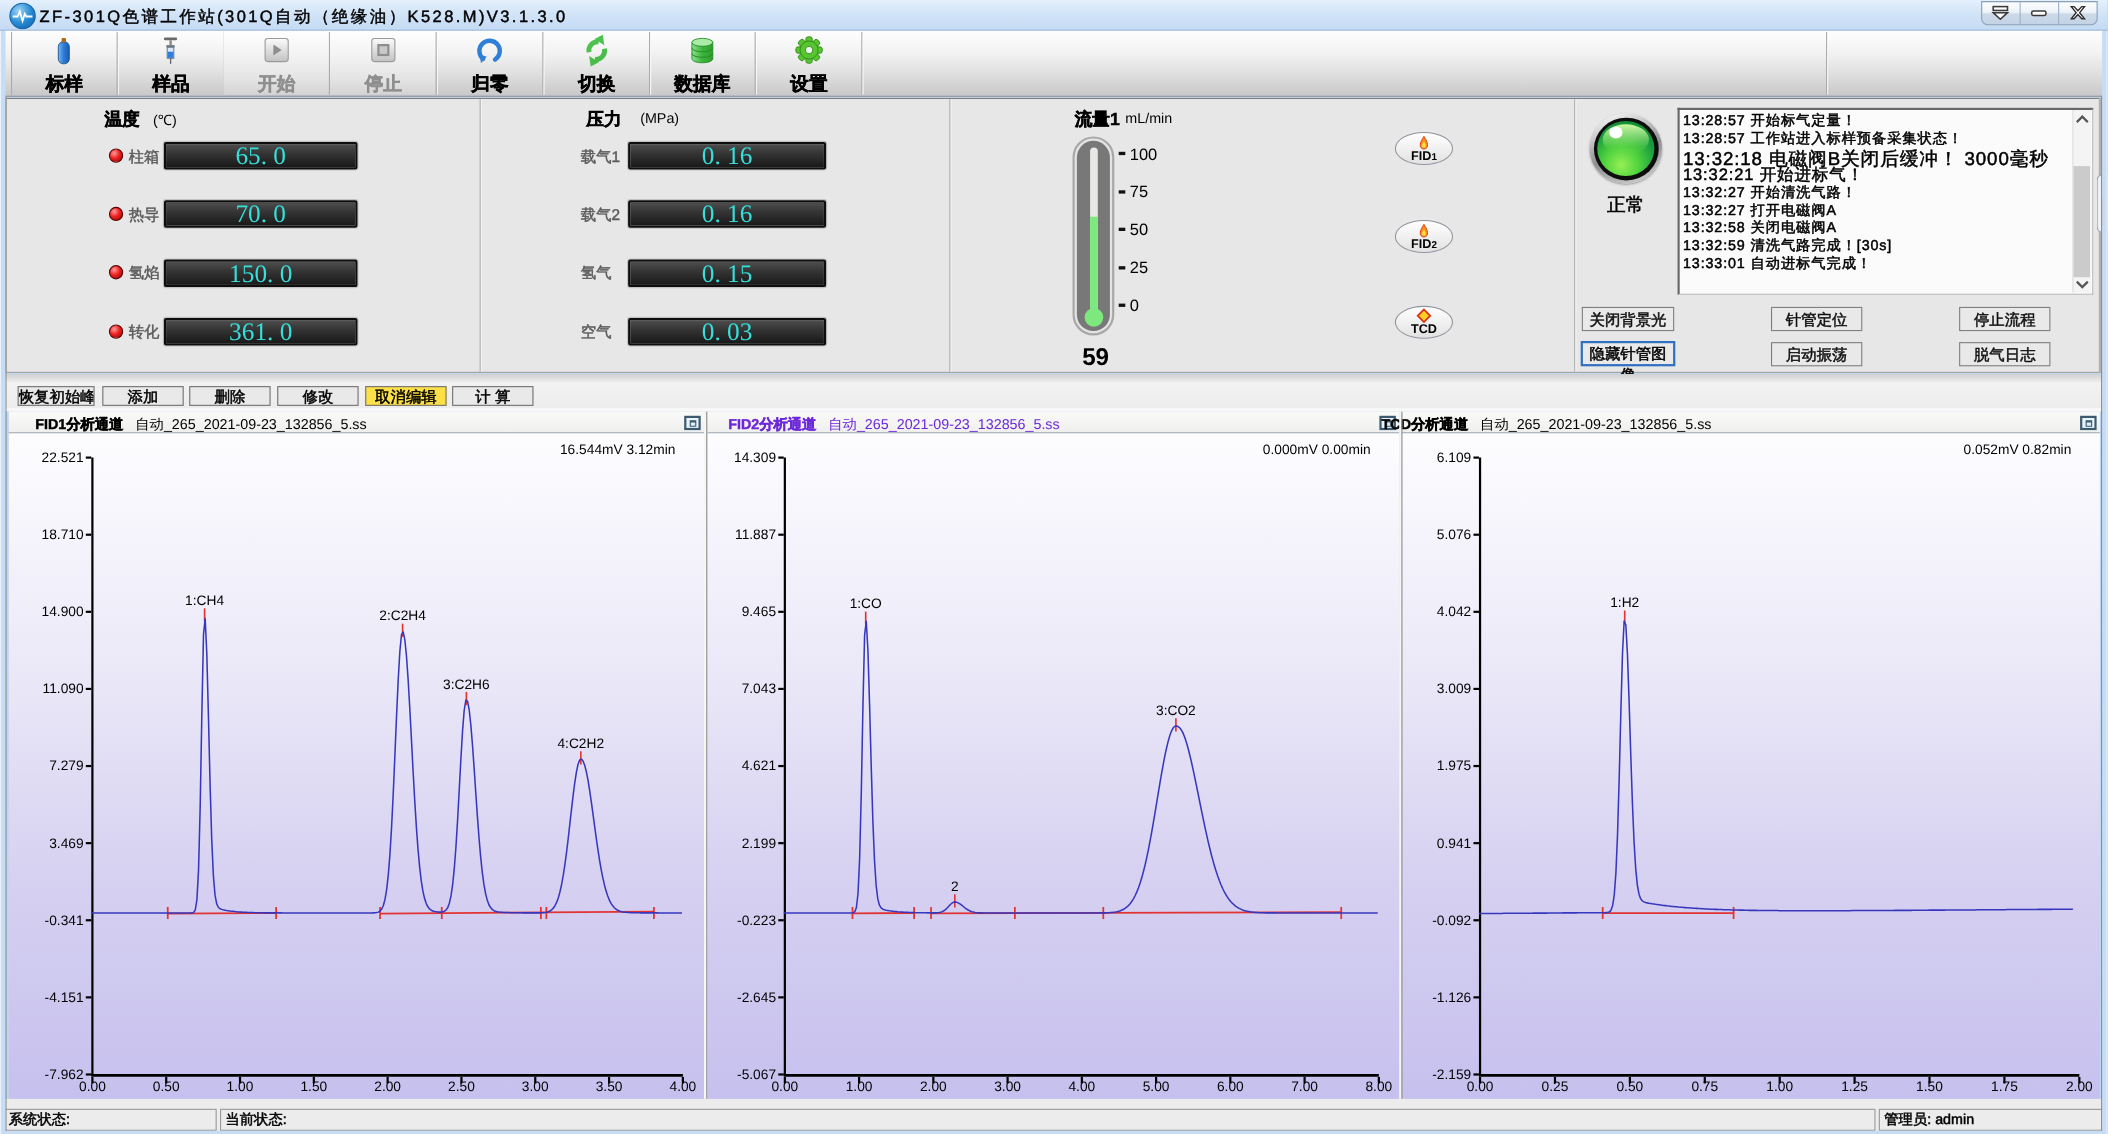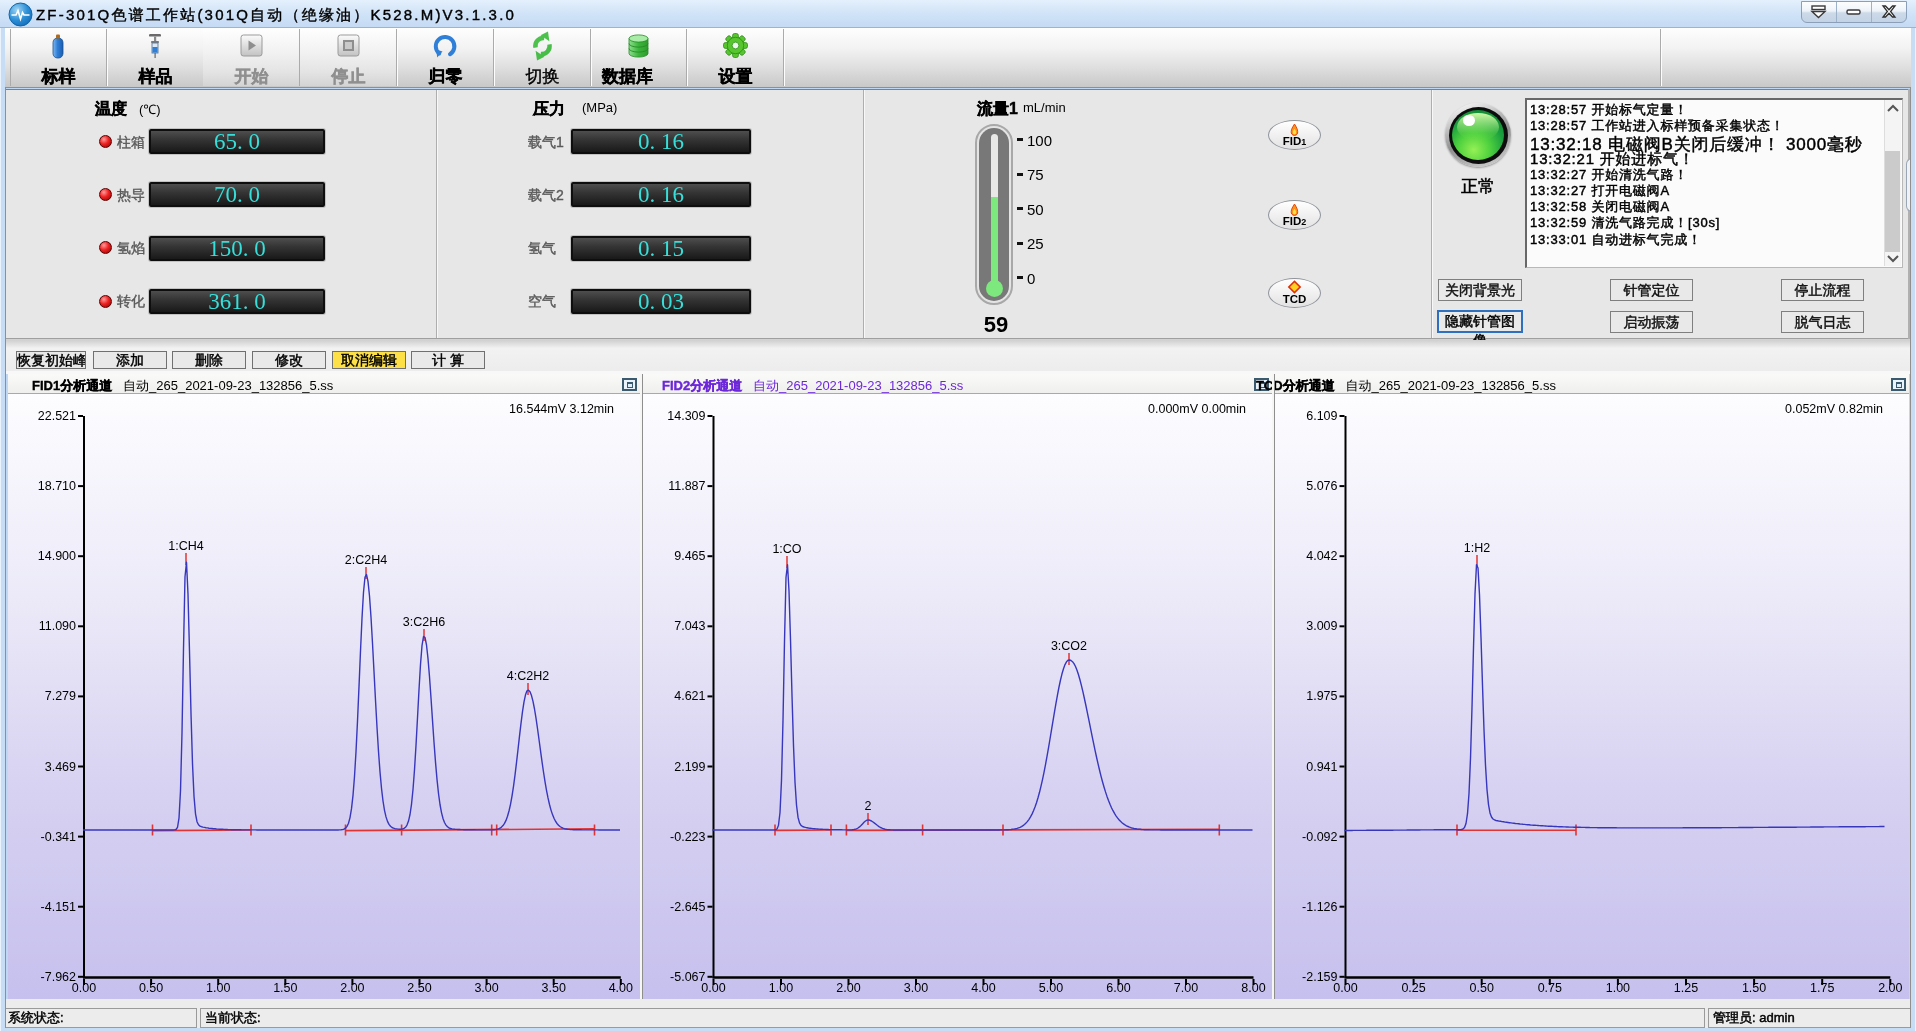--- a/index.html
+++ b/index.html
@@ -49,24 +49,24 @@
 <div class="a" style="left:203px;top:29px;width:97px;height:57px;border-right:1px solid #ababab;box-shadow:1px 0 0 #fdfdfd;background:linear-gradient(180deg,#fefefe,#f2f2f2 40%,#e4e4e4 75%,#d4d4d4);">
 <div style="position:absolute;left:0;top:36px;width:97px;text-align:center;font-size:17px;font-weight:bold;color:#8f8f8f;-webkit-text-stroke:0.4px">开始</div>
 </div>
 <div class="a" style="left:300px;top:29px;width:97px;height:57px;border-right:1px solid #ababab;box-shadow:1px 0 0 #fdfdfd;background:linear-gradient(180deg,#fefefe,#f2f2f2 40%,#e4e4e4 75%,#d4d4d4);">
 <div style="position:absolute;left:0;top:36px;width:97px;text-align:center;font-size:17px;font-weight:bold;color:#8f8f8f;-webkit-text-stroke:0.4px">停止</div>
 </div>
 <div class="a" style="left:397px;top:29px;width:97px;height:57px;border-right:1px solid #ababab;box-shadow:1px 0 0 #fdfdfd;">
 <div style="position:absolute;left:0;top:36px;width:97px;text-align:center;font-size:17px;font-weight:bold;color:#000;-webkit-text-stroke:0.4px">归零</div>
 </div>
 <div class="a" style="left:494px;top:29px;width:97px;height:57px;border-right:1px solid #ababab;box-shadow:1px 0 0 #fdfdfd;">
-<div style="position:absolute;left:0;top:36px;width:97px;text-align:center;font-size:17px;font-weight:normal;color:#000;-webkit-text-stroke:0.4px">切换</div>
+<div style="position:absolute;left:0;top:36px;width:97px;text-align:center;font-size:17px;font-weight:bold;color:#000;-webkit-text-stroke:0.4px">切换</div>
 </div>
 <div class="a" style="left:590px;top:29px;width:97px;height:57px;border-right:1px solid #ababab;box-shadow:1px 0 0 #fdfdfd;">
-<div style="position:absolute;left:12px;top:36px;width:97px;font-size:17px;font-weight:bold;color:#000;-webkit-text-stroke:0.4px">数据库</div>
+<div style="position:absolute;left:0;top:36px;width:97px;text-align:center;font-size:17px;font-weight:bold;color:#000;-webkit-text-stroke:0.4px">数据库</div>
 </div>
 <div class="a" style="left:687px;top:29px;width:97px;height:57px;border-right:1px solid #ababab;box-shadow:1px 0 0 #fdfdfd;">
 <div style="position:absolute;left:0;top:36px;width:97px;text-align:center;font-size:17px;font-weight:bold;color:#000;-webkit-text-stroke:0.4px">设置</div>
 </div>
 <div class="a" style="left:10px;top:29px;width:1px;height:57px;background:#ababab"></div>
 <div class="a" style="left:1660px;top:29px;width:1px;height:57px;background:#ababab;box-shadow:1px 0 0 #fdfdfd"></div>
 <svg class="a" style="left:42px;top:31px" width="33" height="30" viewBox="0 0 33 30">
     <g transform="translate(0,0)">
       <defs>
         <linearGradient id="cyl" x1="0" x2="1">

